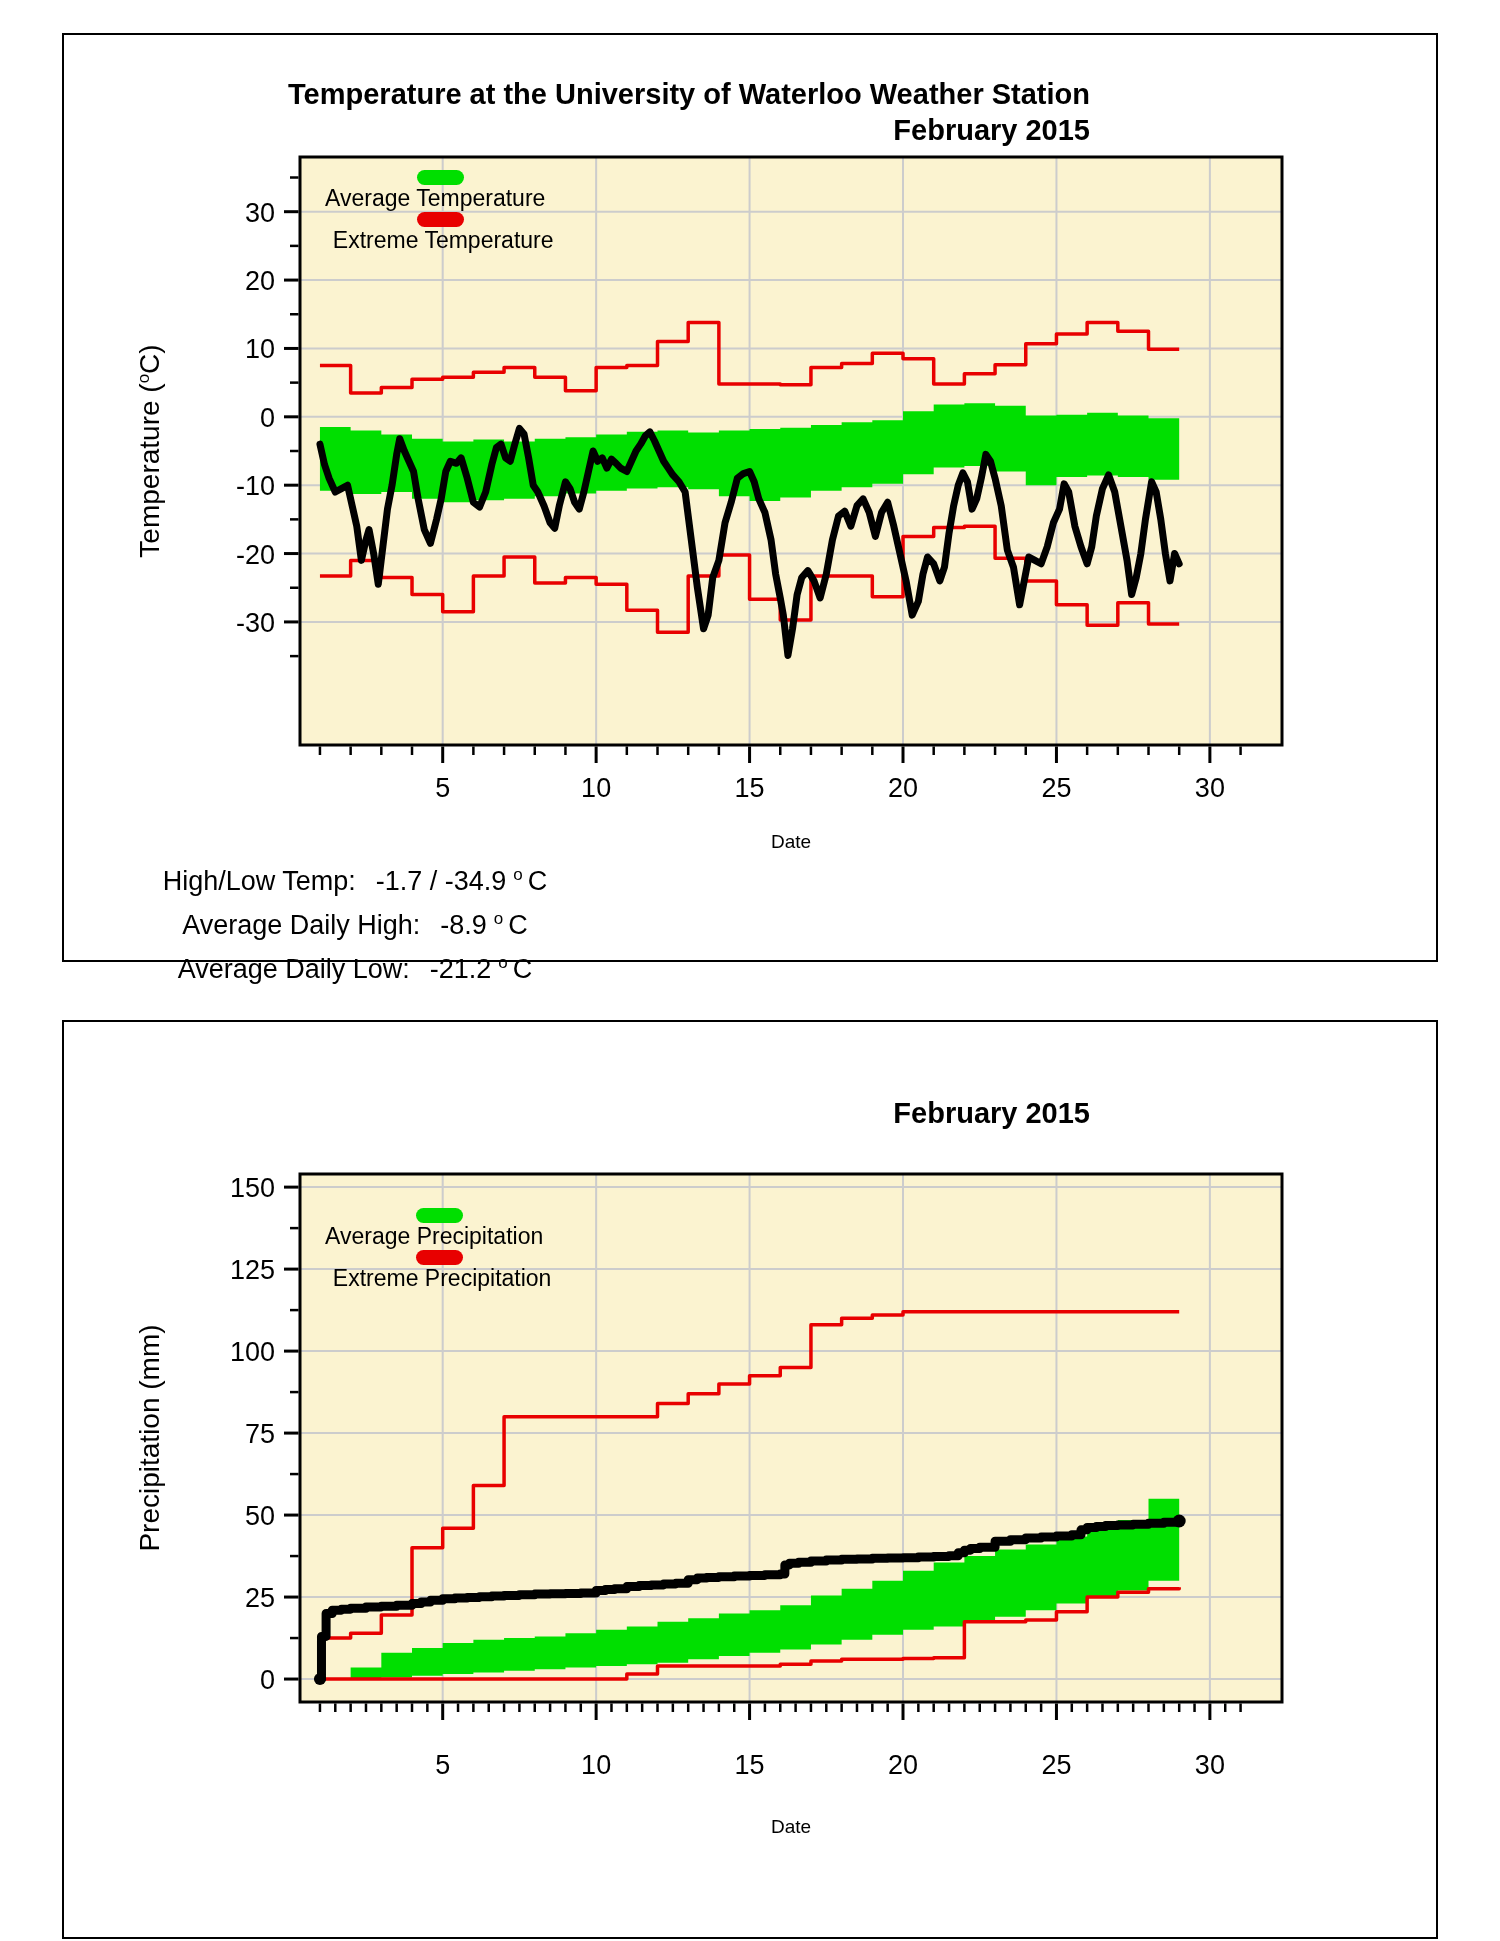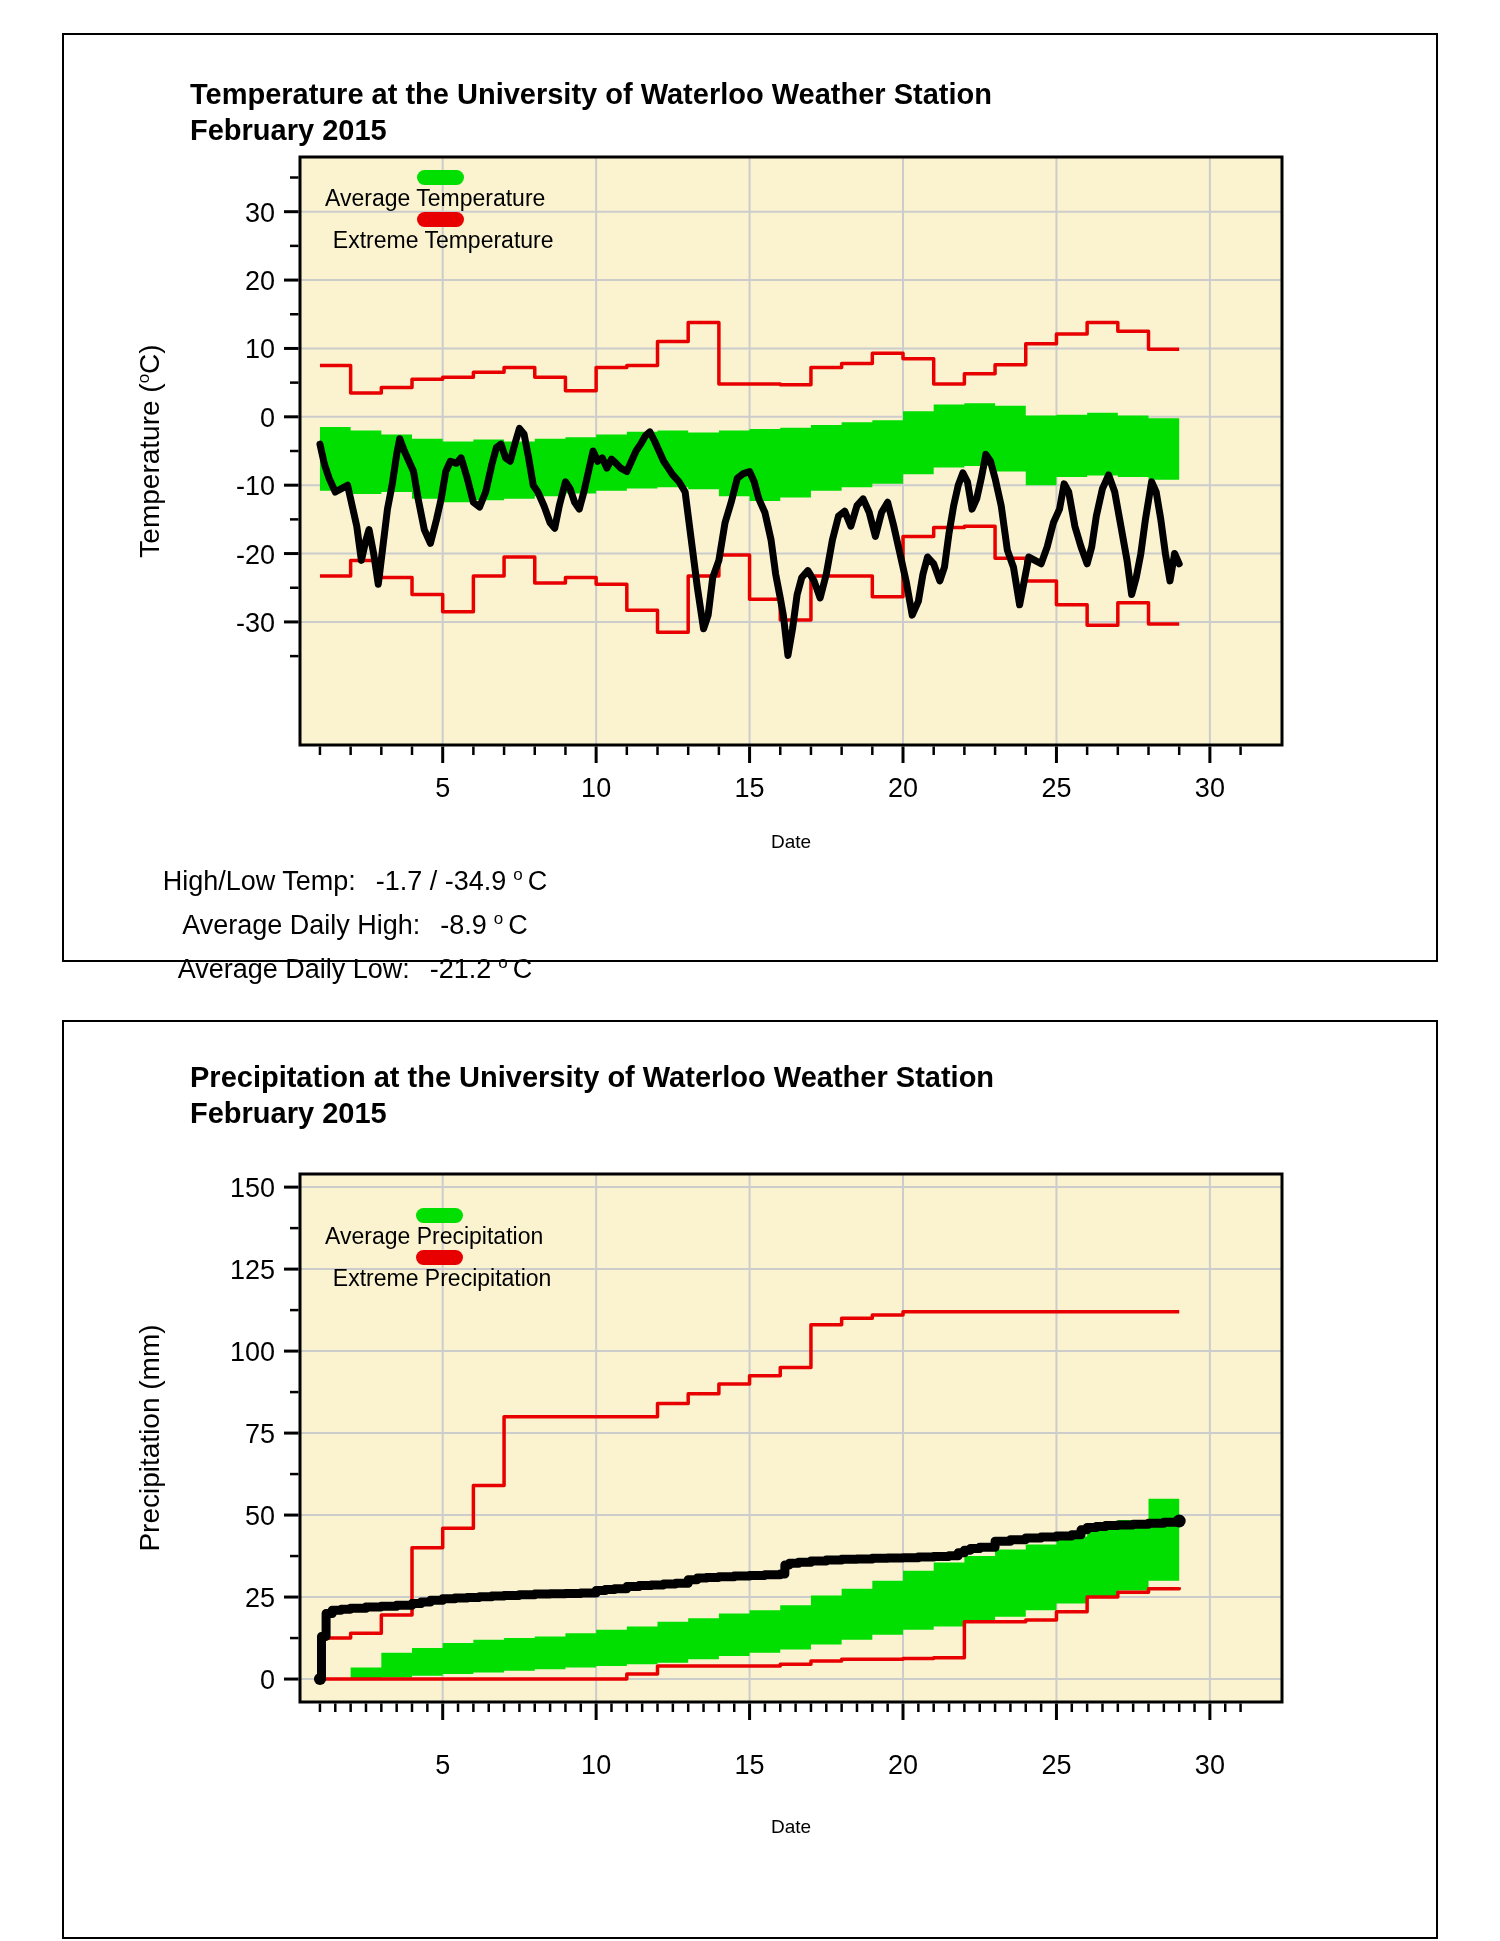--- a/index.html
+++ b/index.html
@@ -1,20 +1,20 @@
 <!DOCTYPE html>
 <html><head>
 <meta charset="utf-8">
 <style>
   html,body{margin:0;padding:0;background:#ffffff;}
   body{width:1500px;height:1941px;position:relative;font-family:"Liberation Sans",sans-serif;color:#000;}
   .panel{position:absolute;border:2px solid #000;background:#fff;}
   #panel-temp{left:62px;top:33px;width:1372px;height:925px;}
   #panel-precip{left:62px;top:1020px;width:1372px;height:915px;}
-  .chart-title{position:absolute;left:126px;width:900px;text-align:left;font-weight:bold;font-size:29px;white-space:nowrap;}
+  .chart-title{position:absolute;left:126px;width:900px;text-align:right;font-weight:bold;font-size:29px;white-space:nowrap;}
   .legend{position:absolute;left:261px;display:flex;align-items:center;height:30px;flex-direction:column;}
   .swatch{width:47px;height:15px;border-radius:8px;margin-right:13px;flex:none;}
   .legend-label{font-size:23px;min-width:212px;margin-right:24px;}
   .legend-label:last-child{margin-right:8px;min-width:0;}
   .chart-svg{position:absolute;left:236px;overflow:visible;}
   svg text{font-family:"Liberation Sans",sans-serif;font-size:27px;fill:#000;}
   .ylabel{position:absolute;left:86px;font-size:28px;white-space:nowrap;transform:translate(-50%,-50%) rotate(-90deg);}
   .ylabel sup,.stat-line sup{font-size:17px;}
   .xlabel{position:absolute;left:627px;width:200px;text-align:center;font-size:19px;}
   .stats{position:absolute;left:56px;top:821px;width:470px;text-align:center;font-size:27px;line-height:37px;}
@@ -124,21 +124,20 @@
   <div class="xlabel" style="top:796px;">Date</div>
 
   <div class="stats">
     <div class="stat-line"><span>High/Low Temp:</span><span class="stat-value">-1.7 / -34.9</span><sup>o</sup><span class="stat-unit">C</span></div>
     <div class="stat-line"><span>Average Daily High:</span><span class="stat-value">-8.9</span><sup>o</sup><span class="stat-unit">C</span></div>
     <div class="stat-line"><span>Average Daily Low:</span><span class="stat-value">-21.2</span><sup>o</sup><span class="stat-unit">C</span></div>
   </div>
 </div>
 
 <div class="panel" id="panel-precip">
-  <div class="chart-title" style="top:39px;">Precipitation at the University of Waterloo Weather Station</div>
   <div class="chart-title" style="top:75px;">February 2015</div>
 
   <div class="ylabel" style="top:416px;">Precipitation (mm)</div>
 
   <svg class="chart-svg" id="precip-svg" style="top:152px;" width="982" height="528">
       <rect x="0" y="0" width="982" height="528" fill="#FBF3D0"></rect>
       <line x1="142.696875" y1="0" x2="142.696875" y2="528" stroke="#CCCCCC" stroke-width="2"></line>
       <line x1="296.13437500000003" y1="0" x2="296.13437500000003" y2="528" stroke="#CCCCCC" stroke-width="2"></line>
       <line x1="449.57187500000003" y1="0" x2="449.57187500000003" y2="528" stroke="#CCCCCC" stroke-width="2"></line>
       <line x1="603.009375" y1="0" x2="603.009375" y2="528" stroke="#CCCCCC" stroke-width="2"></line>

